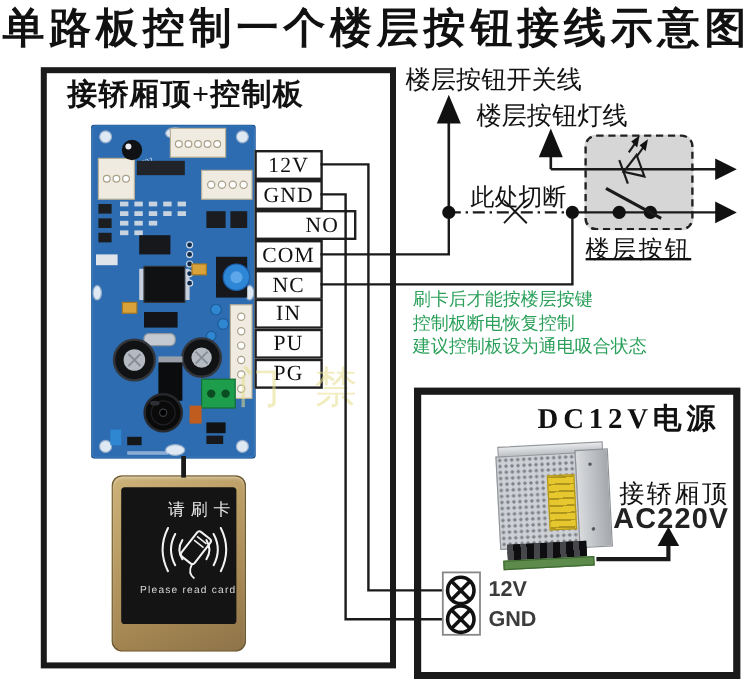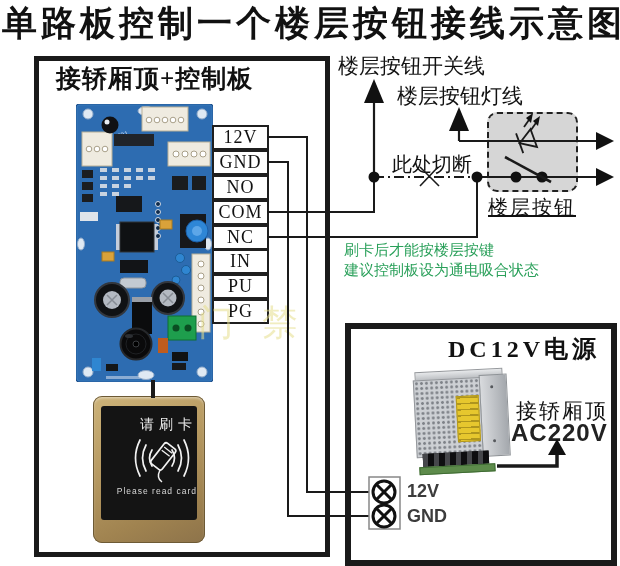--- a/index.html
+++ b/index.html
@@ -170,21 +170,21 @@
     </g>
     <rect x="16" y="254" width="9" height="13" fill="#2f86d1"></rect>
     <rect x="30" y="260" width="12" height="7" fill="#141618"></rect>
     <rect x="96" y="248" width="16" height="9" fill="#101214"></rect>
     <rect x="96" y="259" width="14" height="7" fill="#17191c"></rect>
     <rect x="30" y="272" width="34" height="3" fill="#d8e2ee" opacity=".55"></rect>
   </svg>
 
   <div class="abs cjk terminal" style="top:125px;">12V</div>
   <div class="abs cjk terminal" style="top:150px;">GND</div>
-  <div class="abs cjk terminal" style="top:175px;">NO</div>
+  <div class="abs cjk terminal" style="top:175px;padding-left:28px;">NO</div>
   <div class="abs cjk terminal" style="top:200px;">COM</div>
   <div class="abs cjk terminal" style="top:225px;">NC</div>
   <div class="abs cjk terminal" style="top:249px;">IN</div>
   <div class="abs cjk terminal" style="top:274px;">PU</div>
   <div class="abs cjk terminal" style="top:299px;">PG</div>
 
   <div class="abs" id="card-reader">
     <div class="abs" id="reader-screen">
       <div id="reader-cn" class="cjk">请刷卡</div>
       <svg width="70" height="52" viewBox="0 0 70 52">
@@ -224,20 +224,21 @@
     <div class="abs psu-pcb"></div>
   </div>
 
   <div class="abs cjk anno" id="switch-wire-label">楼层按钮开关线</div>
   <div class="abs cjk anno" id="light-wire-label">楼层按钮灯线</div>
   <div class="abs cjk anno" id="cut-label">此处切断</div>
   <div class="abs cjk anno" id="button-label">楼层按钮</div>
 
   <div class="abs cjk" id="notes">
     <div>刷卡后才能按楼层按键</div>
+    <div>控制板断电恢复控制</div>
     <div>建议控制板设为通电吸合状态</div>
   </div>
 
   <div class="abs cjk anno" id="psu-input1">接轿厢顶</div>
   <div class="abs sans anno" id="psu-input2">AC220V</div>
   <div class="abs sans anno" id="out-12v">12V</div>
   <div class="abs sans anno" id="out-gnd">GND</div>
 
   <div class="abs cjk anno" id="watermark">门禁</div>
 

